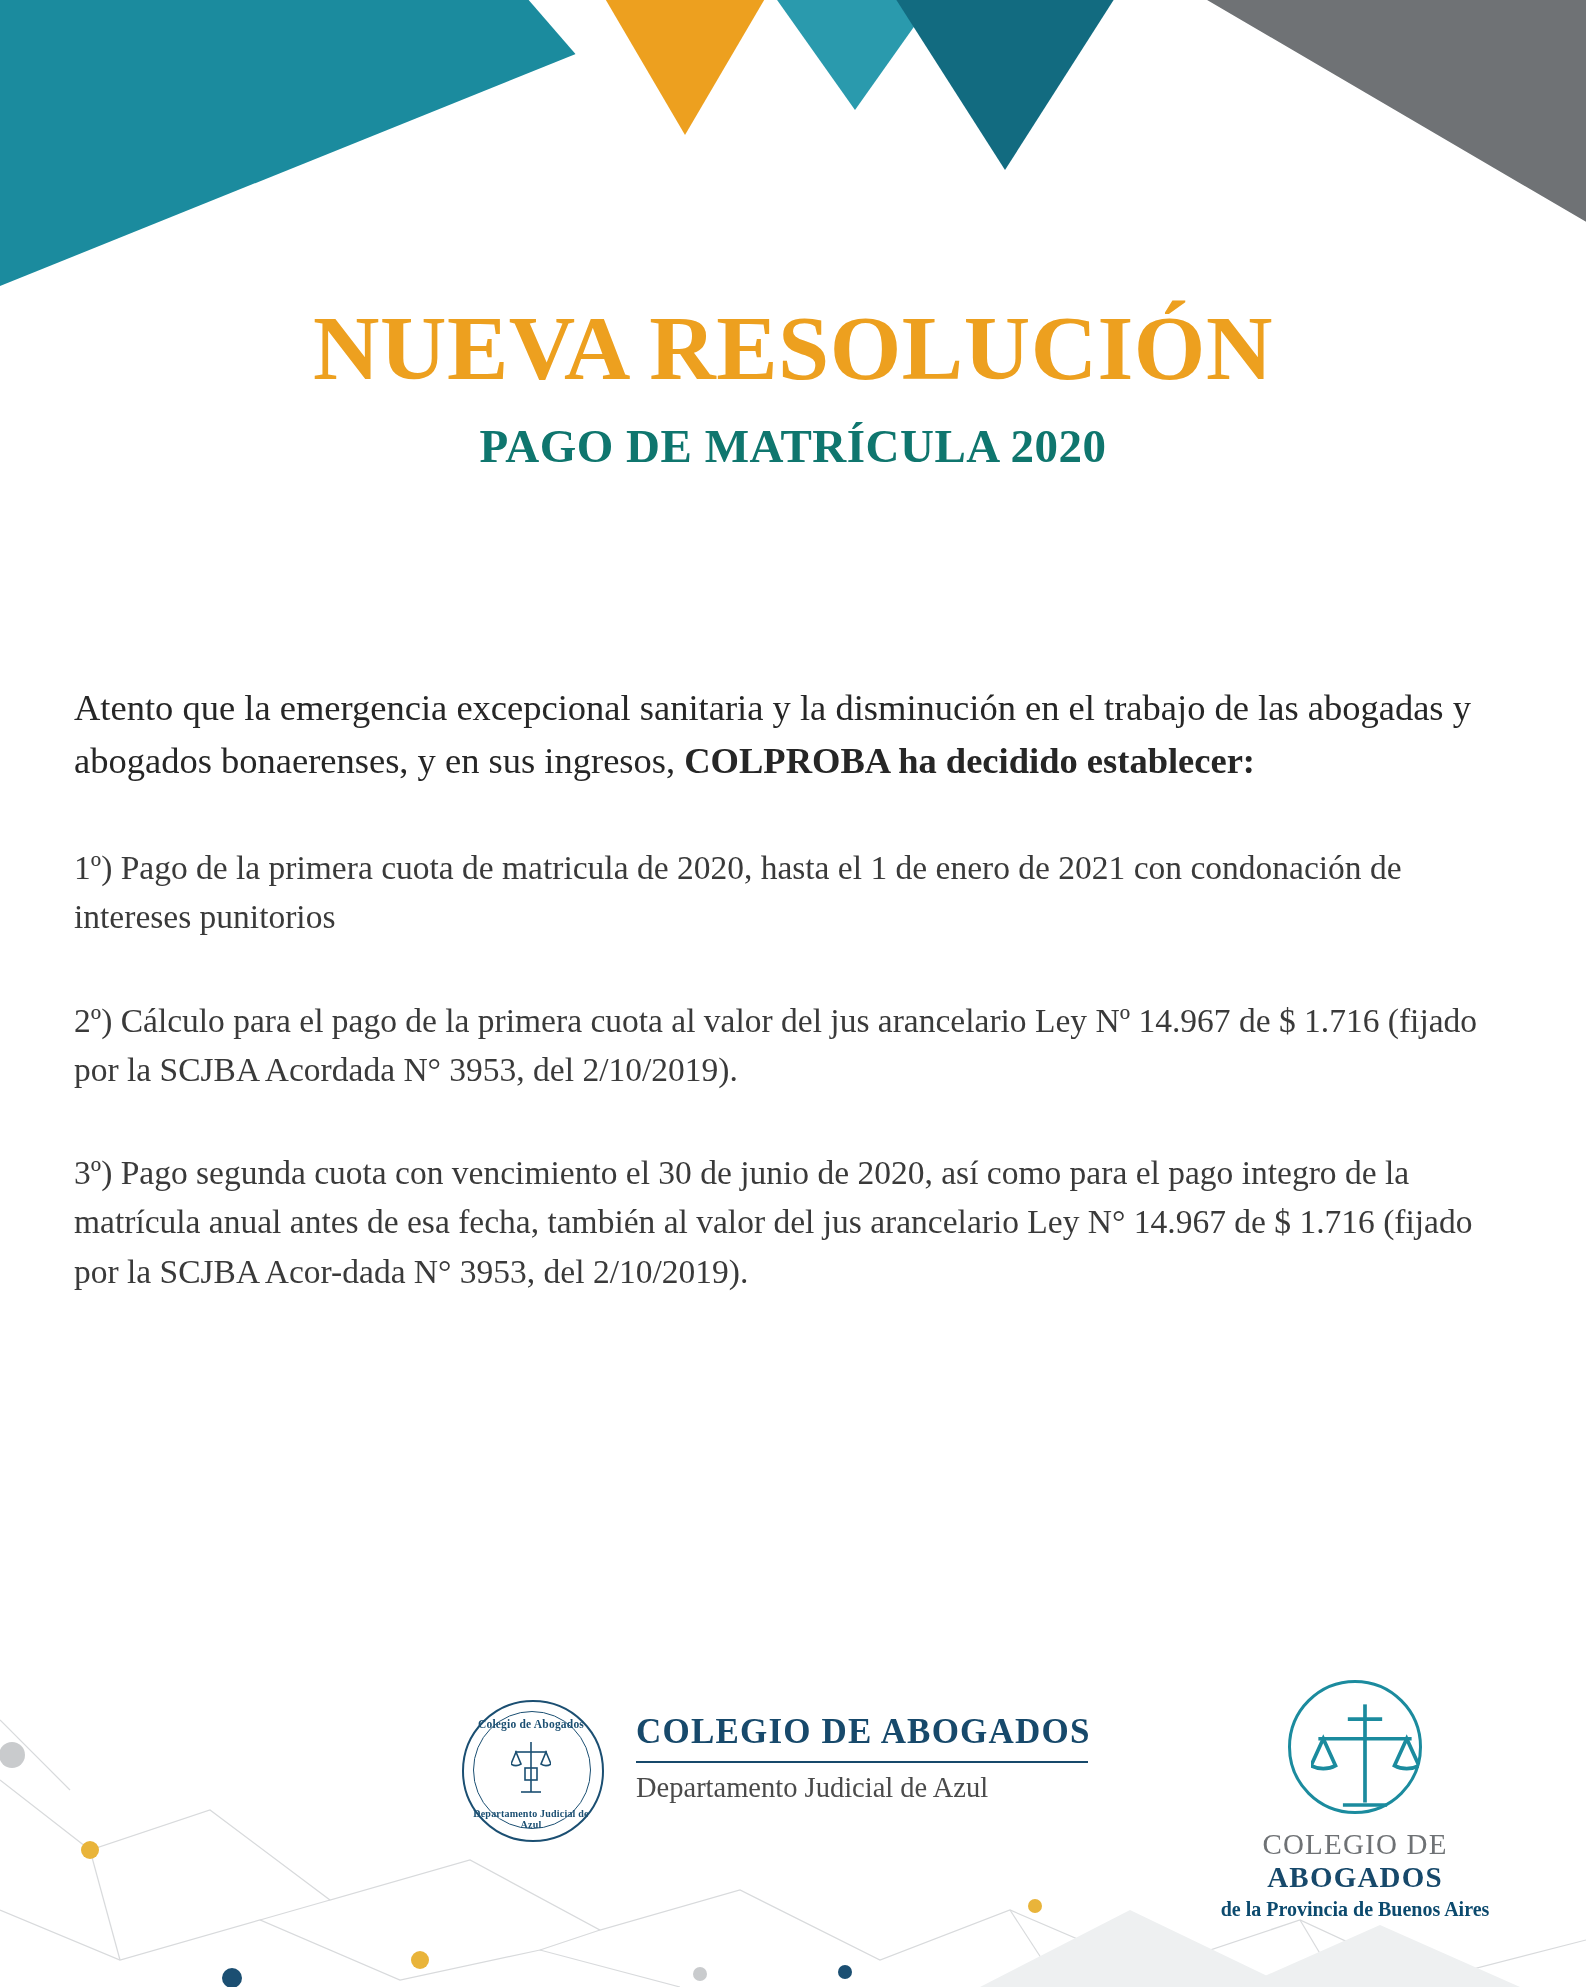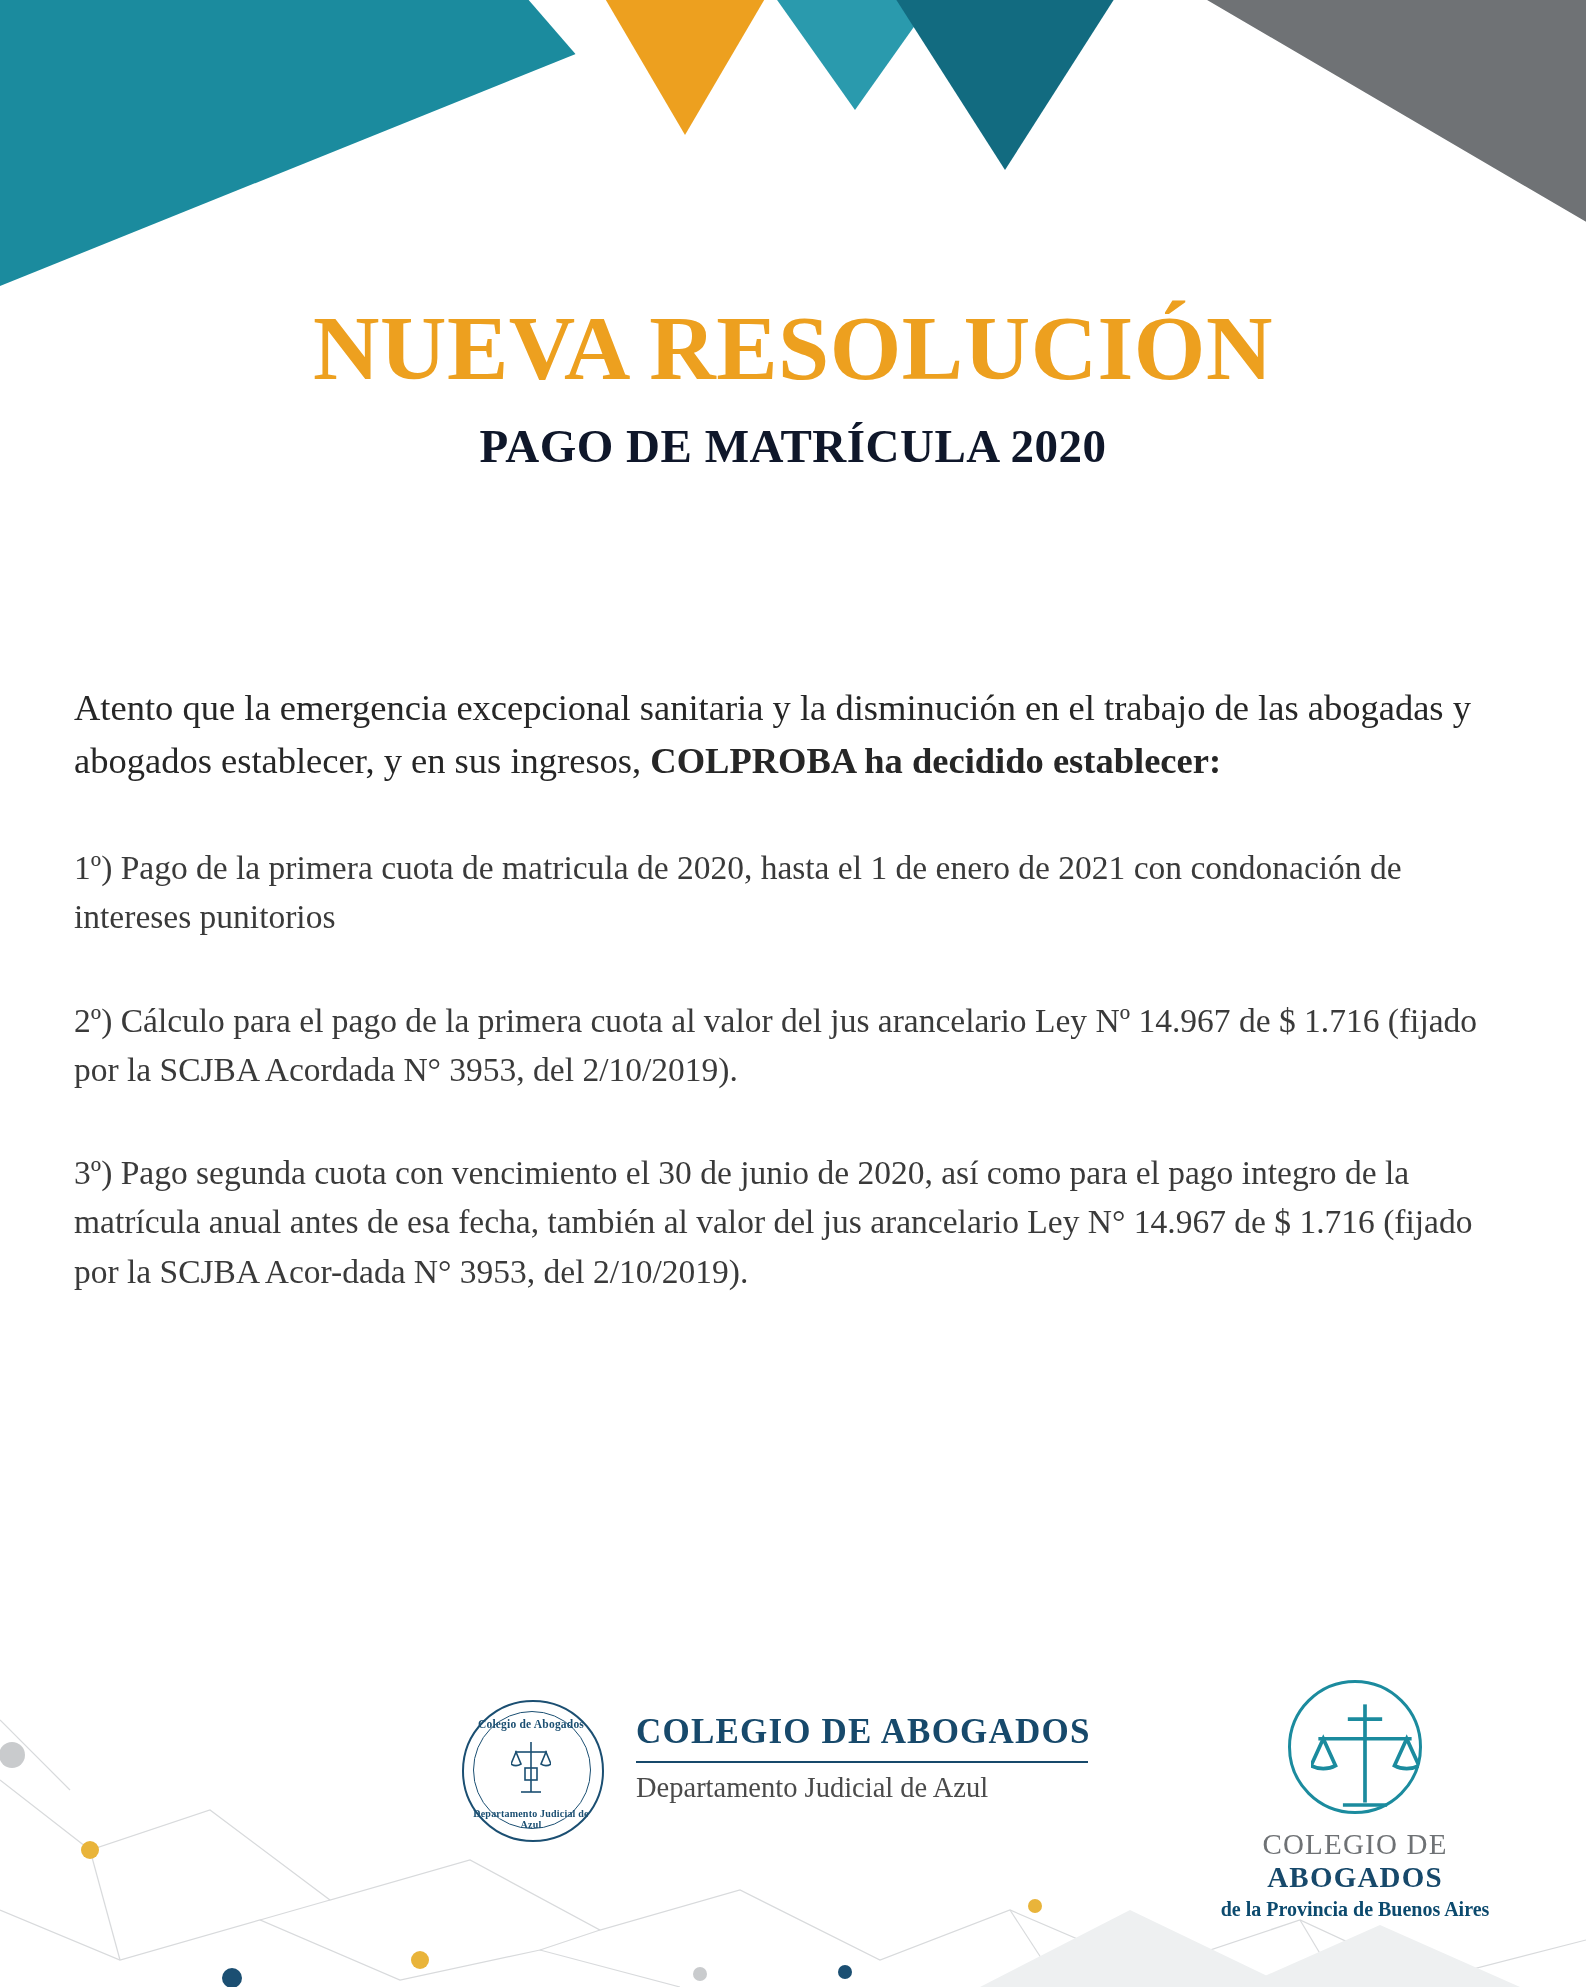--- a/index.html
+++ b/index.html
@@ -85,21 +85,21 @@
     font-weight: bold;
     color: #eda01f;
     letter-spacing: 0.5px;
     line-height: 1.05;
     margin: 0;
   }
   .title-sub {
     margin-top: 22px;
     font-size: 47px;
     font-weight: bold;
-    color: #0f172a;
+    color: #0f766e;
     letter-spacing: 0.5px;
   }
 
   
   .content {
     position: absolute;
     left: 74px;
     top: 682px;
     width: 1434px;
     color: #2b2b2b;
@@ -234,21 +234,21 @@
     <div class="shape sh-darkteal"></div>
     <div class="shape sh-grey"></div>
   </div>
 
   <div class="title-wrap">
     <div class="title-main">NUEVA RESOLUCIÓN</div>
     <div class="title-sub">PAGO DE MATRÍCULA 2020</div>
   </div>
 
   <div class="content">
-    <p class="lead"><span>Atento que la emergencia excepcional sanitaria y la disminución en el trabajo de las abogadas y abogados establecer, y en sus ingresos, </span><b>COLPROBA ha decidido establecer:</b></p>
+    <p class="lead"><span>Atento que la emergencia excepcional sanitaria y la disminución en el trabajo de las abogadas y abogados bonaerenses, y en sus ingresos, </span><b>COLPROBA ha decidido establecer:</b></p>
 
     <p class="clause">1º) Pago de la primera cuota de matricula de 2020, hasta el 1 de enero de 2021 con condonación de intereses punitorios</p>
     <p class="clause">2º) Cálculo para el pago de la  primera cuota al valor del jus arancelario Ley Nº 14.967 de $ 1.716 (fijado por la SCJBA Acordada N° 3953, del 2/10/2019).</p>
     <p class="clause">3º) Pago segunda cuota con vencimiento  el 30 de junio de 2020, así como para el pago integro de la matrícula anual antes de esa fecha,  también al valor del jus arancelario Ley N° 14.967 de $ 1.716 (fijado por la SCJBA Acor-dada N° 3953, del 2/10/2019).</p>
   </div>
 
   <div class="footer">
 
     <svg class="footer-bg-dots" viewBox="0 0 1586 327">
       <g stroke="#d8dadc" stroke-width="1.2" fill="none">

